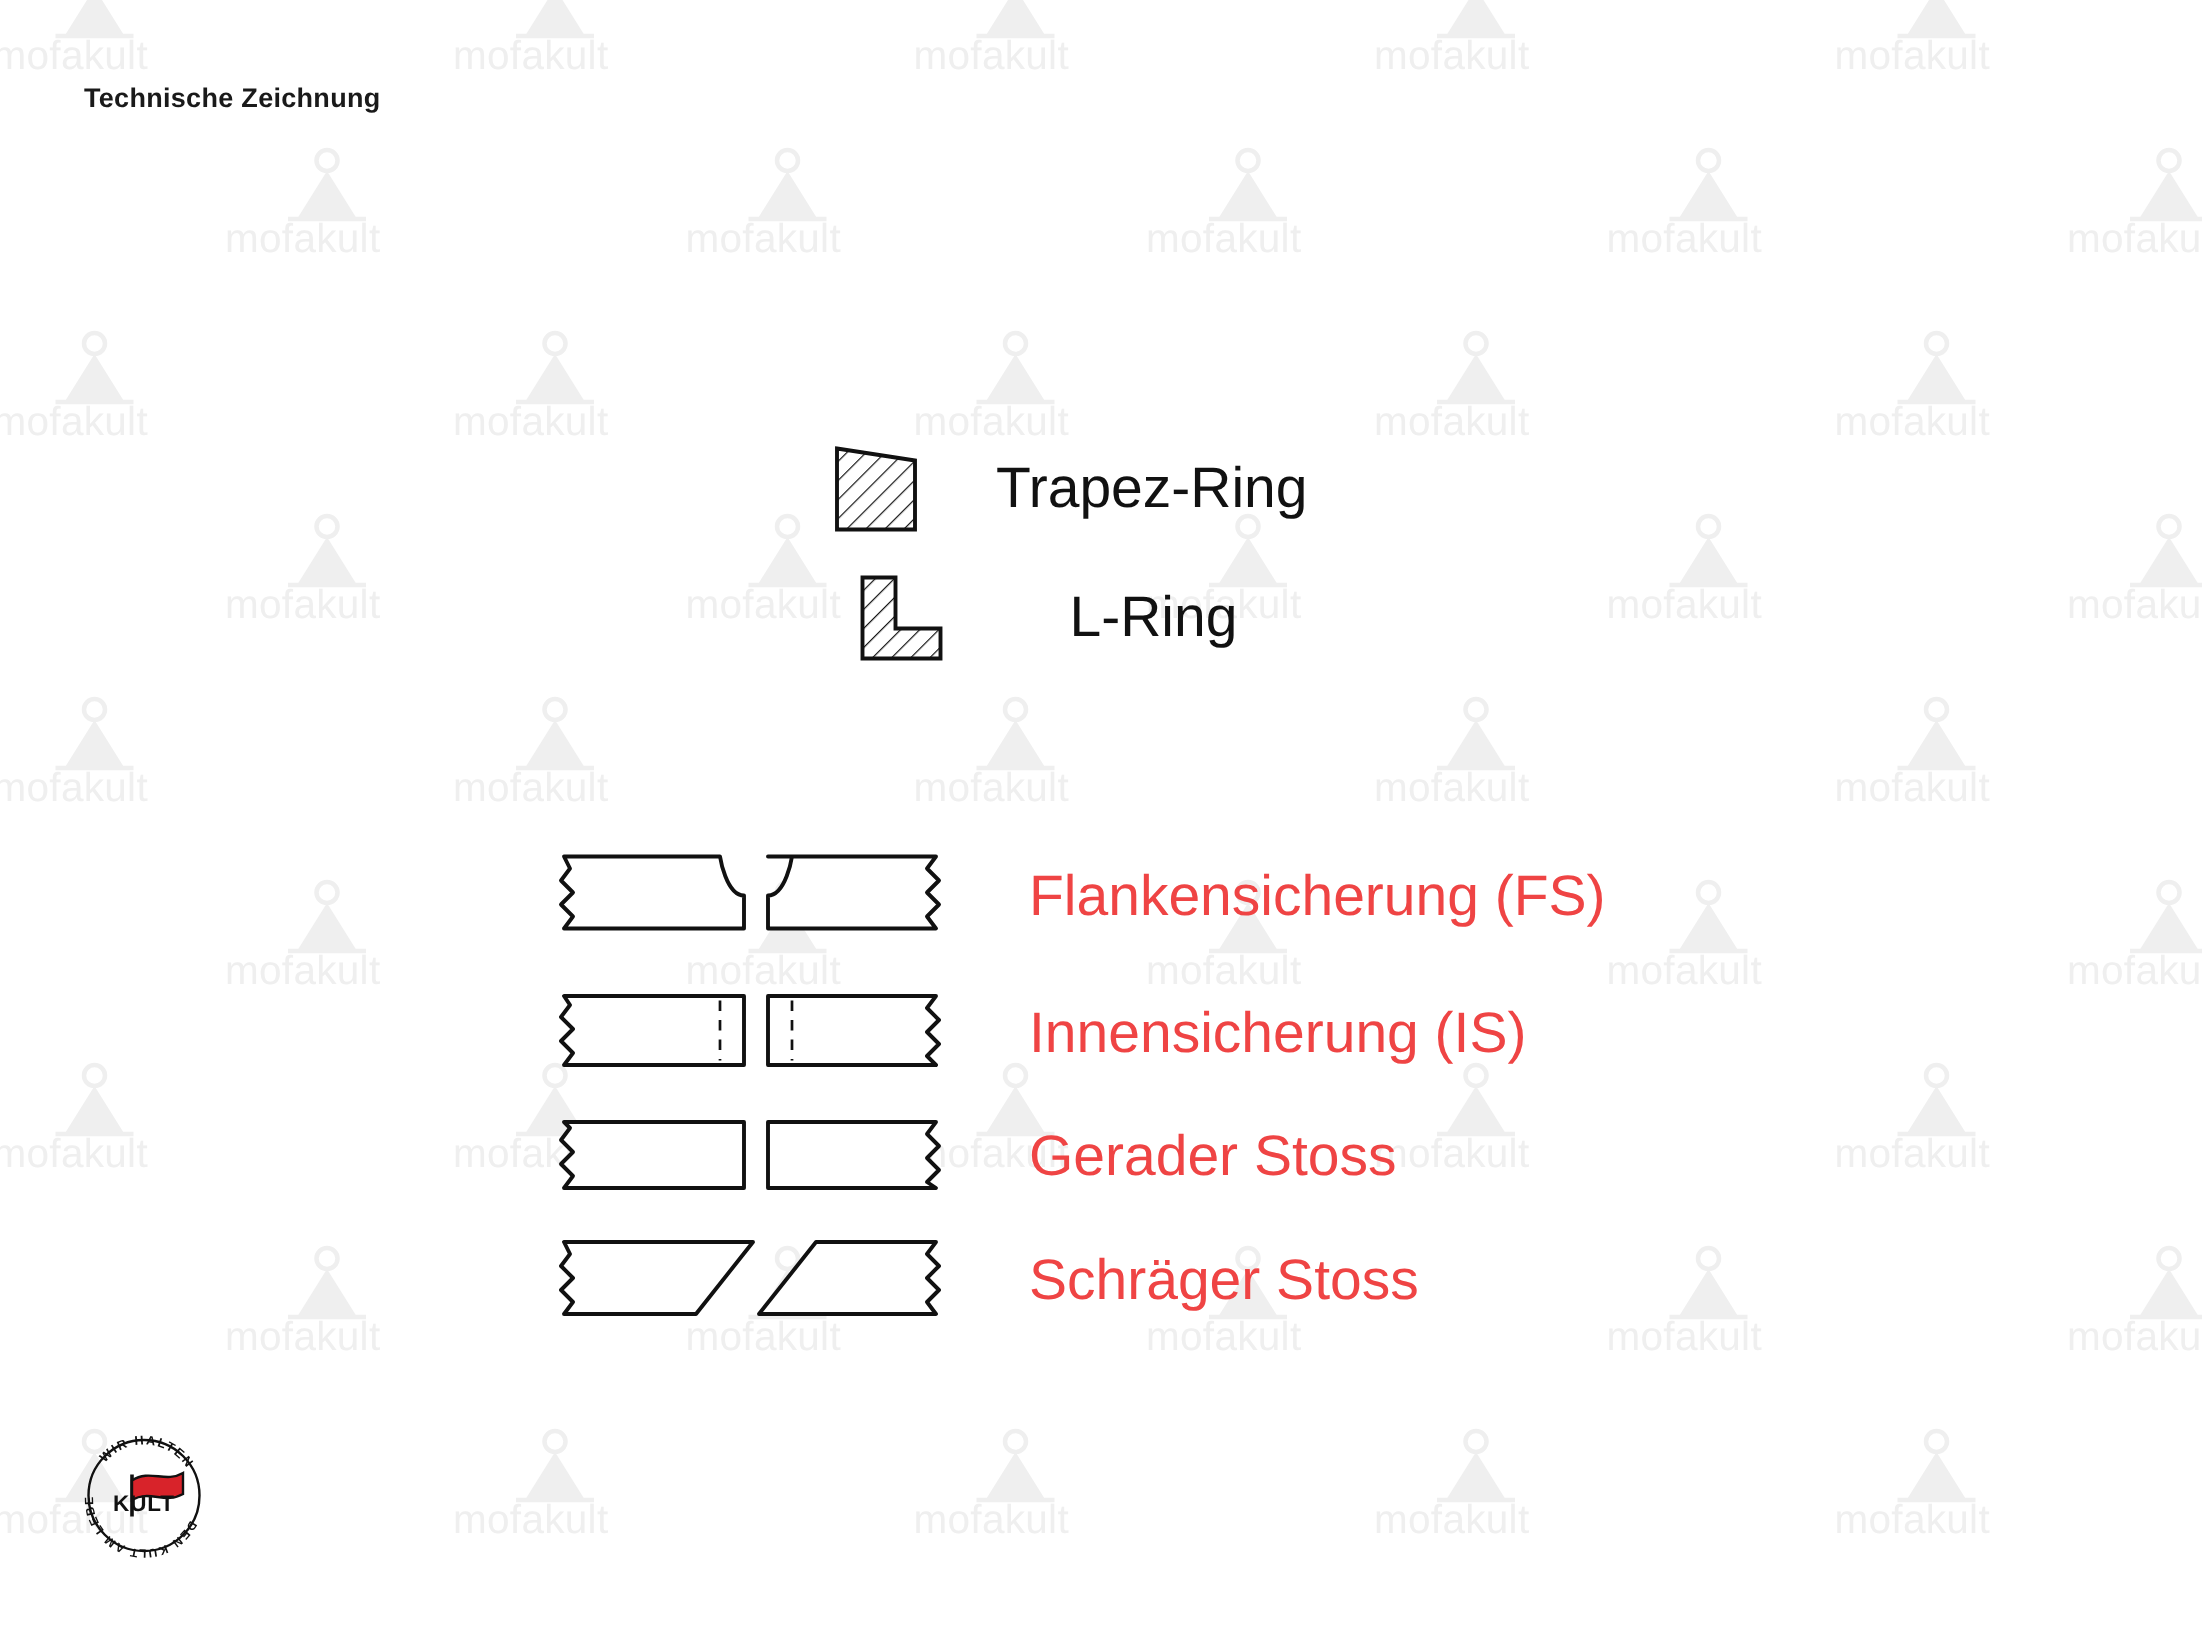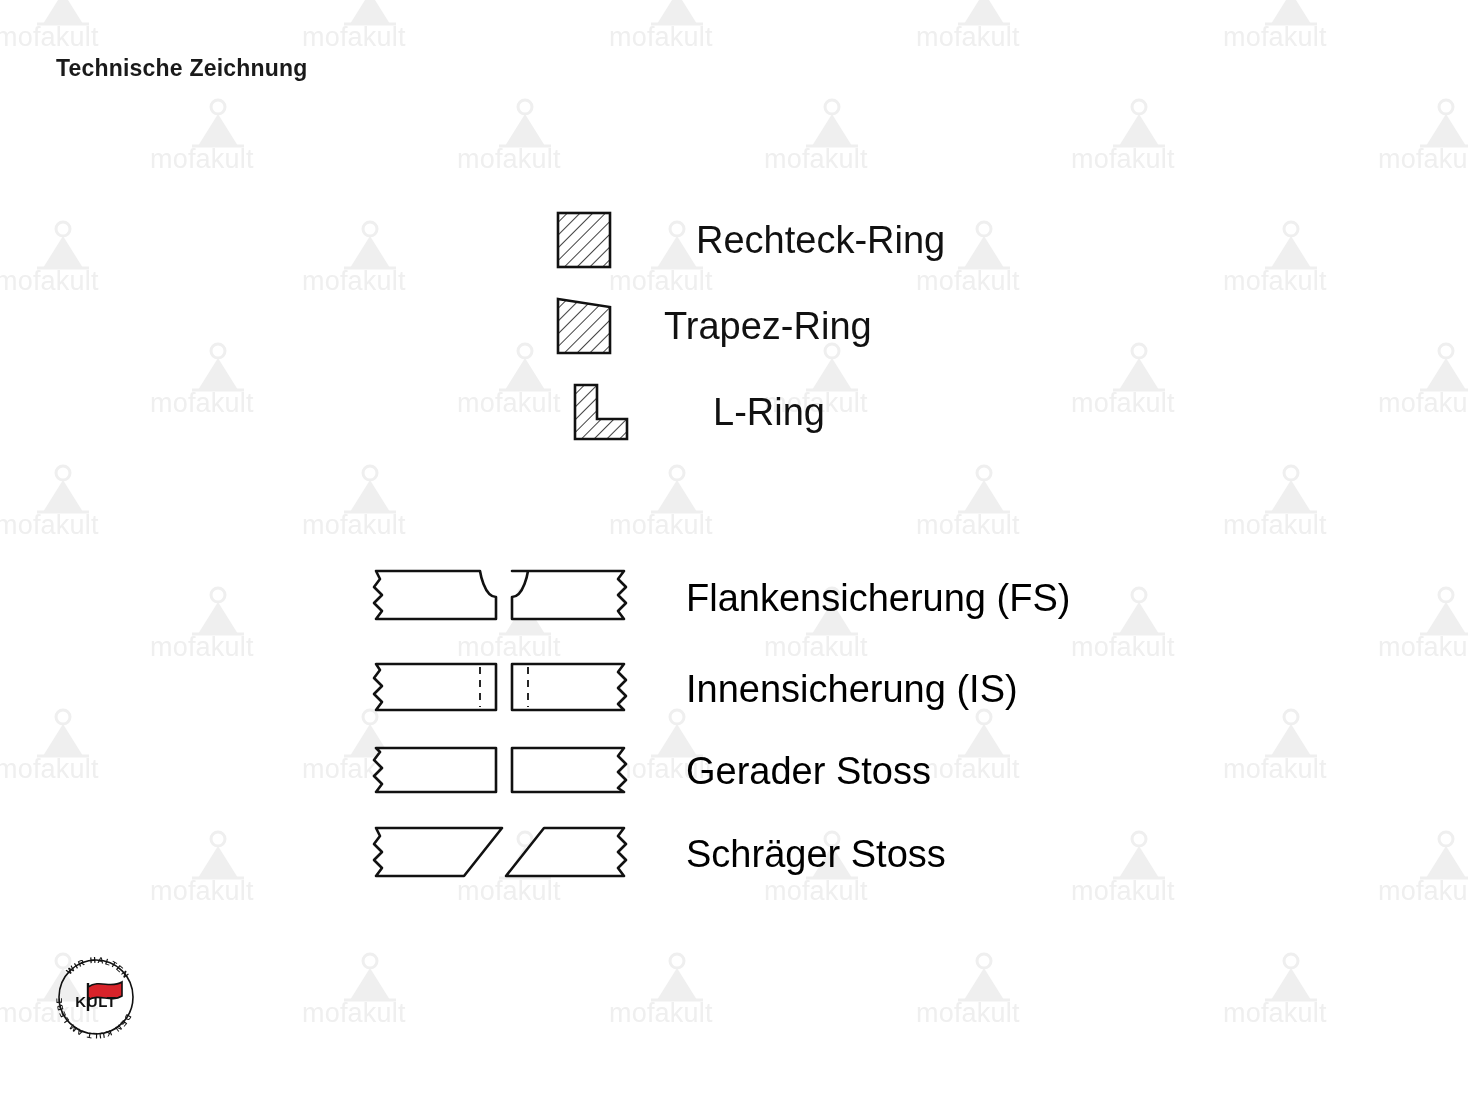--- a/index.html
+++ b/index.html
@@ -39,40 +39,40 @@
     position: absolute;
     left: 0; top: 0;
     width: 1468px;
     height: 1101px;
     z-index: 2;
   }
   #page-title {
     position: absolute;
     left: 56px;
     top: 55px;
-    font-size: 23px;
+    font-size: 18px;
     font-weight: bold;
     color: #1a1a1a;
     letter-spacing: 0.2px;
     text-align: center;
   }
   .legend-row {
     position: absolute;
     display: flex;
     align-items: center;
   }
   .legend-label {
     font-size: 38px;
     color: #111111;
     font-weight: 400;
     white-space: nowrap;
   }
   .profile-label {
     font-size: 38px;
-    color: #000000;
+    color: #ef4444;
     font-weight: 400;
     white-space: nowrap;
   }
   .svg-shape {
     display: block;
   }
   #footer {
     position: absolute;
     left: 44px;
     top: 955px;
@@ -368,33 +368,20 @@
         <path d="M10,50 L30,18 L50,50 Z" fill="#efefef"></path>
         <path d="M4,50 L56,50" stroke="#efefef" stroke-width="3"></path>
       </svg></div>
     <div class="wm" style="left: 1223px; top: 998px;">mofakult</div>
   </div>
 
 <div id="content">
 
   <div id="page-title">Technische Zeichnung</div>
 
-  <div class="legend-row" style="left:556px; top:211px;">
-    <span>
-      <svg class="svg-shape" width="56" height="58" viewBox="0 0 56 58">
-        <defs>
-          <pattern id="hatch1" width="9" height="9" patternTransform="rotate(45)" patternUnits="userSpaceOnUse">
-            <line x1="0" y1="0" x2="0" y2="9" stroke="#111111" stroke-width="1.6"></line>
-          </pattern>
-        </defs>
-        <rect x="2" y="2" width="52" height="54" fill="url(#hatch1)" stroke="#111111" stroke-width="2.6"></rect>
-      </svg>
-    </span>
-    <span class="legend-label" style="margin-left:84px;">Rechteck-Ring</span>
-  </div>
 
   <div class="legend-row" style="left:556px; top:297px;">
     <span>
       <svg class="svg-shape" width="56" height="58" viewBox="0 0 56 58">
         <defs>
           <pattern id="hatch2" width="9" height="9" patternTransform="rotate(45)" patternUnits="userSpaceOnUse">
             <line x1="0" y1="0" x2="0" y2="9" stroke="#111111" stroke-width="1.6"></line>
           </pattern>
         </defs>
         <polygon points="2,2 54,10 54,56 2,56" fill="url(#hatch2)" stroke="#111111" stroke-width="2.6"></polygon>

